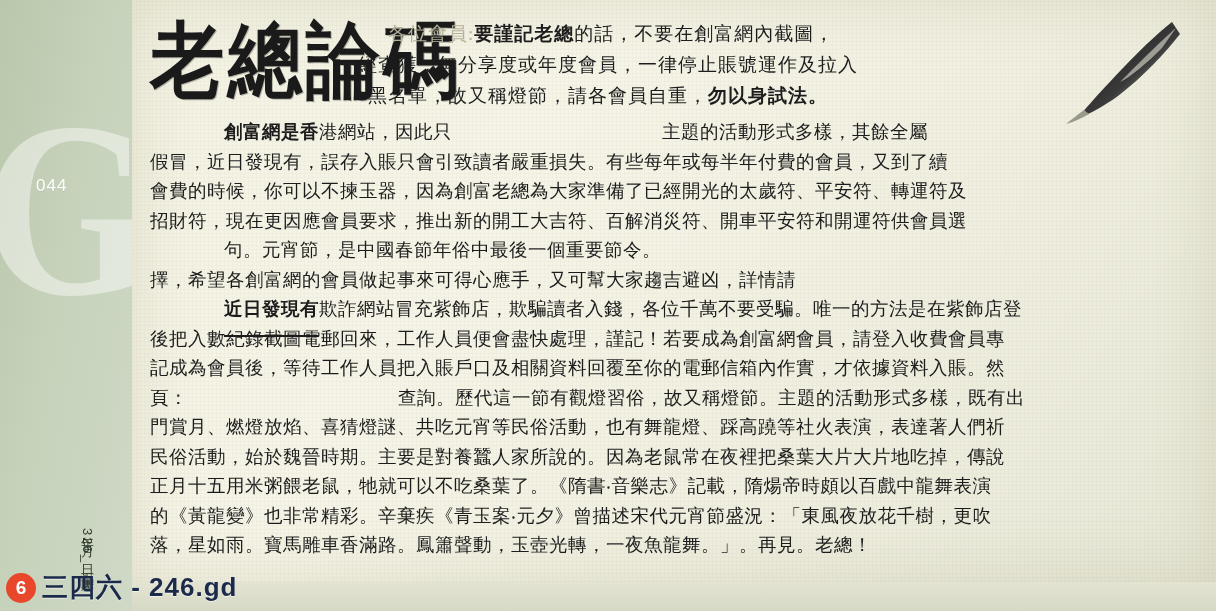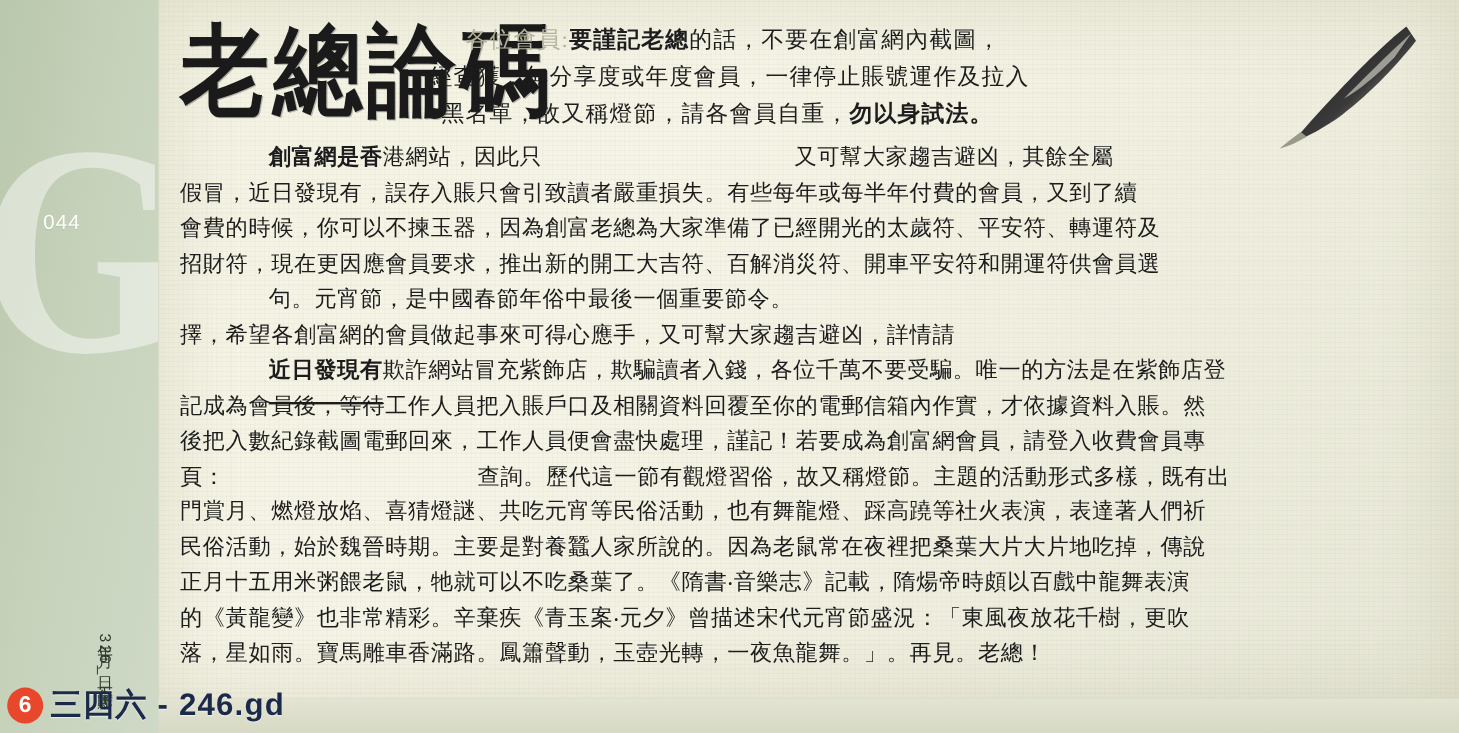--- a/index.html
+++ b/index.html
@@ -206,33 +206,33 @@
     </div>
     <div class="header-line l2">一經查獲，無分享度或年度會員，一律停止賬號運作及拉入</div>
     <div class="header-line l3">
       <span>黑名單，故又稱燈節，請各會員自重，</span><span class="hl-bold">勿以身試法。</span>
     </div>
   </div>
 
   <div class="body-block">
 
     <div class="para indent">
-      <span class="b">創富網是香</span><span>港網站，因此只</span><span class="gap-wide"></span><span>又可幫大家趨吉避凶，其餘全屬</span>
+      <span class="b">創富網是香</span><span>港網站，因此只</span><span class="gap-wide"></span><span>主題的活動形式多樣，其餘全屬</span>
     </div>
     <div class="para">假冒，近日發現有，誤存入賬只會引致讀者嚴重損失。有些每年或每半年付費的會員，又到了續</div>
     <div class="para">會費的時候，你可以不揀玉器，因為創富老總為大家準備了已經開光的太歲符、平安符、轉運符及</div>
     <div class="para">招財符，現在更因應會員要求，推出新的開工大吉符、百解消災符、開車平安符和開運符供會員選</div>
     <div class="para indent">句。元宵節，是中國春節年俗中最後一個重要節令。</div>
     <div class="para">擇，希望各創富網的會員做起事來可得心應手，又可幫大家趨吉避凶，詳情請</div>
 
     <div class="para indent">
       <span class="b u">近日發現有</span><span>欺詐網站冒充紫飾店，欺騙讀者入錢，各位千萬不要受騙。唯一的方法是在紫飾店登</span>
     </div>
+    <div class="para">後把入數紀錄截圖電郵回來，工作人員便會盡快處理，謹記！若要成為創富網會員，請登入收費會員專</div>
     <div class="para">記成為會員後，等待工作人員把入賬戶口及相關資料回覆至你的電郵信箱內作實，才依據資料入賬。然</div>
-    <div class="para">後把入數紀錄截圖電郵回來，工作人員便會盡快處理，謹記！若要成為創富網會員，請登入收費會員專</div>
     <div class="para">
       <span>頁：</span><span class="gap-wide"></span><span>查詢。歷代這一節有觀燈習俗，故又稱燈節。主題的活動形式多樣，既有出</span>
     </div>
     <div class="para">門賞月、燃燈放焰、喜猜燈謎、共吃元宵等民俗活動，也有舞龍燈、踩高蹺等社火表演，表達著人們祈</div>
     <div class="para">民俗活動，始於魏晉時期。主要是對養蠶人家所說的。因為老鼠常在夜裡把桑葉大片大片地吃掉，傳說</div>
     <div class="para">正月十五用米粥餵老鼠，牠就可以不吃桑葉了。《隋書‧音樂志》記載，隋煬帝時頗以百戲中龍舞表演</div>
     <div class="para">的《黃龍變》也非常精彩。辛棄疾《青玉案‧元夕》曾描述宋代元宵節盛況：「東風夜放花千樹，更吹</div>
     <div class="para">落，星如雨。寶馬雕車香滿路。鳳簫聲動，玉壺光轉，一夜魚龍舞。」。再見。老總！</div>
   </div>
 

